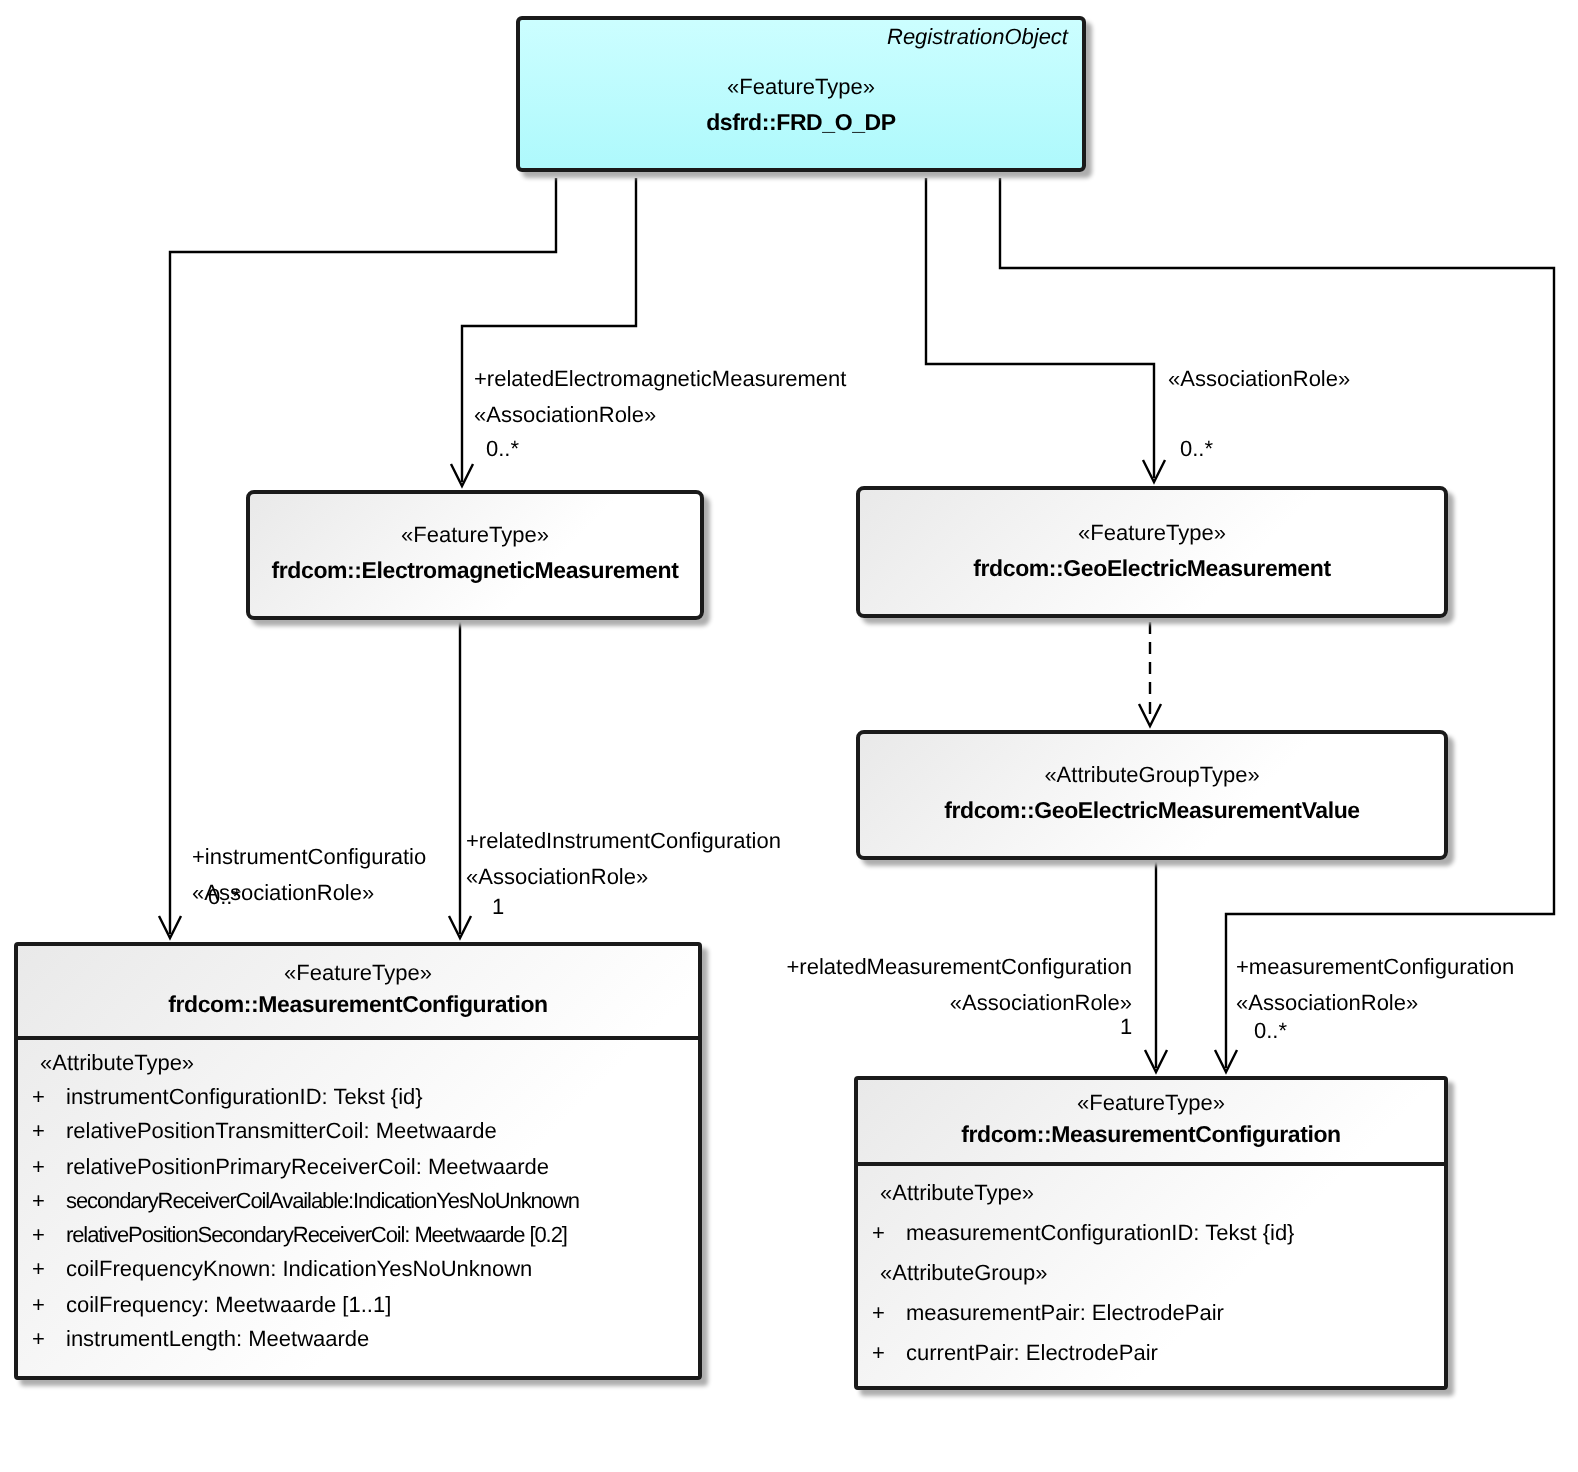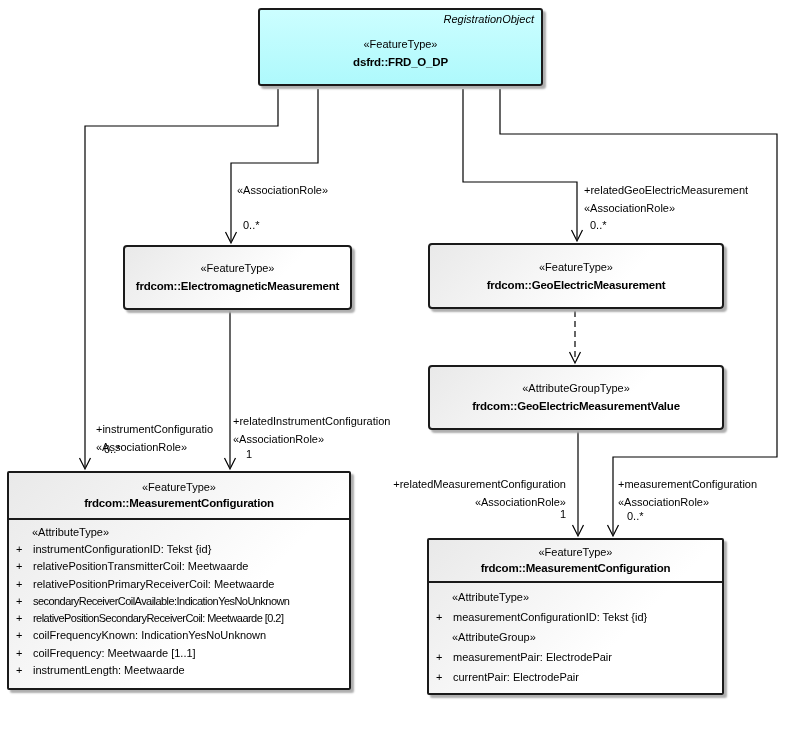--- a/index.html
+++ b/index.html
@@ -30,21 +30,21 @@
   }
   .cyan .simplebox-center{padding-top:12px;}
 
   .compart-title{
     display:flex;flex-direction:column;align-items:center;justify-content:center;
     border-bottom:2px solid #1a1a1a;box-sizing:border-box;
   }
   .attrs{box-sizing:border-box;padding-top:6px;}
   .attr-row{display:flex;align-items:baseline;font-size:11px;white-space:nowrap;}
   .attr-row .plus{width:24px;padding-left:7px;box-sizing:border-box;flex:none;}
-  .attr-row .hdr-indent{padding-left:23px;}
+  .attr-row .hdr-indent{padding-left:11px;}
   .condensed{letter-spacing:-0.55px;}
 
   .assoc-label{position:absolute;font-size:11px;line-height:18px;white-space:nowrap;}
   .assoc-label.right{text-align:right;}
   .mult{position:absolute;font-size:11px;line-height:13px;white-space:nowrap;}
 </style>
 </head>
 <body>
 
 <div id="canvas">
@@ -163,26 +163,26 @@
         <span>measurementPair: ElectrodePair</span>
       </div>
       <div class="attr-row" style="height:20px;">
         <span class="plus">+</span>
         <span>currentPair: ElectrodePair</span>
       </div>
     </div>
   </div>
 
   <div class="assoc-label" style="left:237px;top:181px;">
+    <div>+relatedElectromagneticMeasurement</div>
     <div>«AssociationRole»</div>
   </div>
   <div class="mult" style="left:243px;top:219px;">0..*</div>
 
   <div class="assoc-label" style="left:584px;top:181px;">
-    <div>+relatedGeoElectricMeasurement</div>
     <div>«AssociationRole»</div>
   </div>
   <div class="mult" style="left:590px;top:219px;">0..*</div>
 
   <div class="assoc-label" style="left:96px;top:420px;">
     <div>+instrumentConfiguratio</div>
     <div>«AssociationRole»</div>
   </div>
   <div class="mult" style="left:104px;top:443px;">0..*</div>
 

